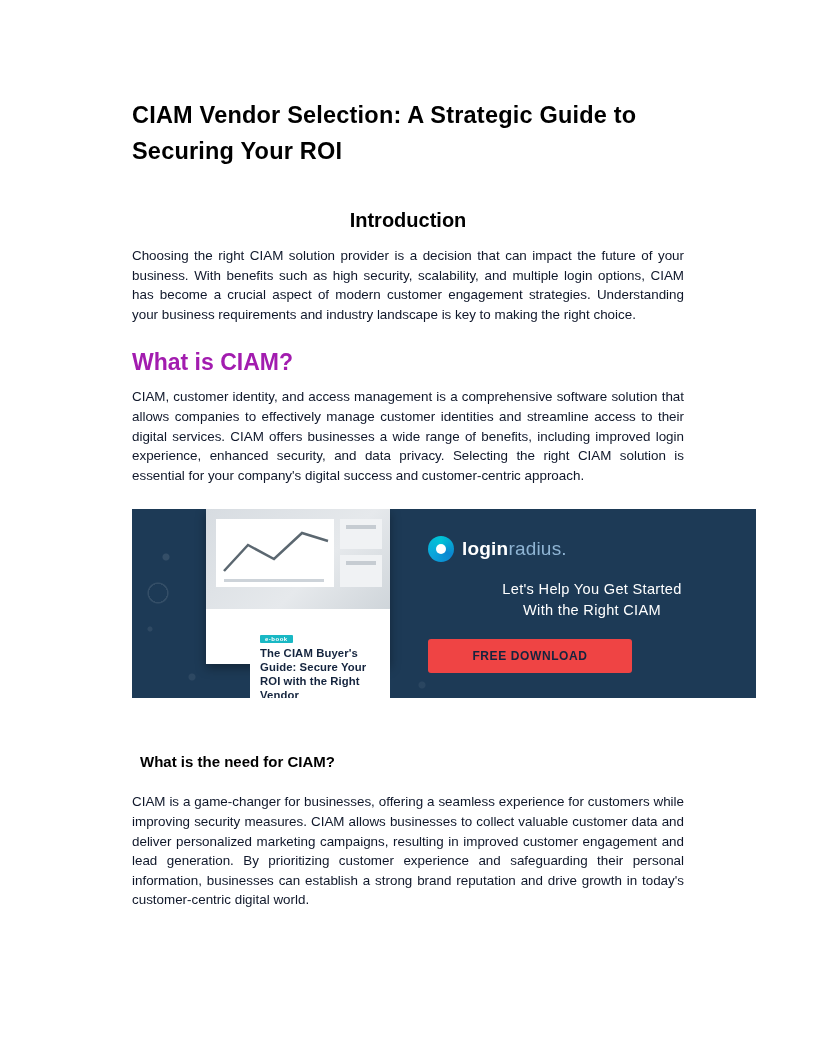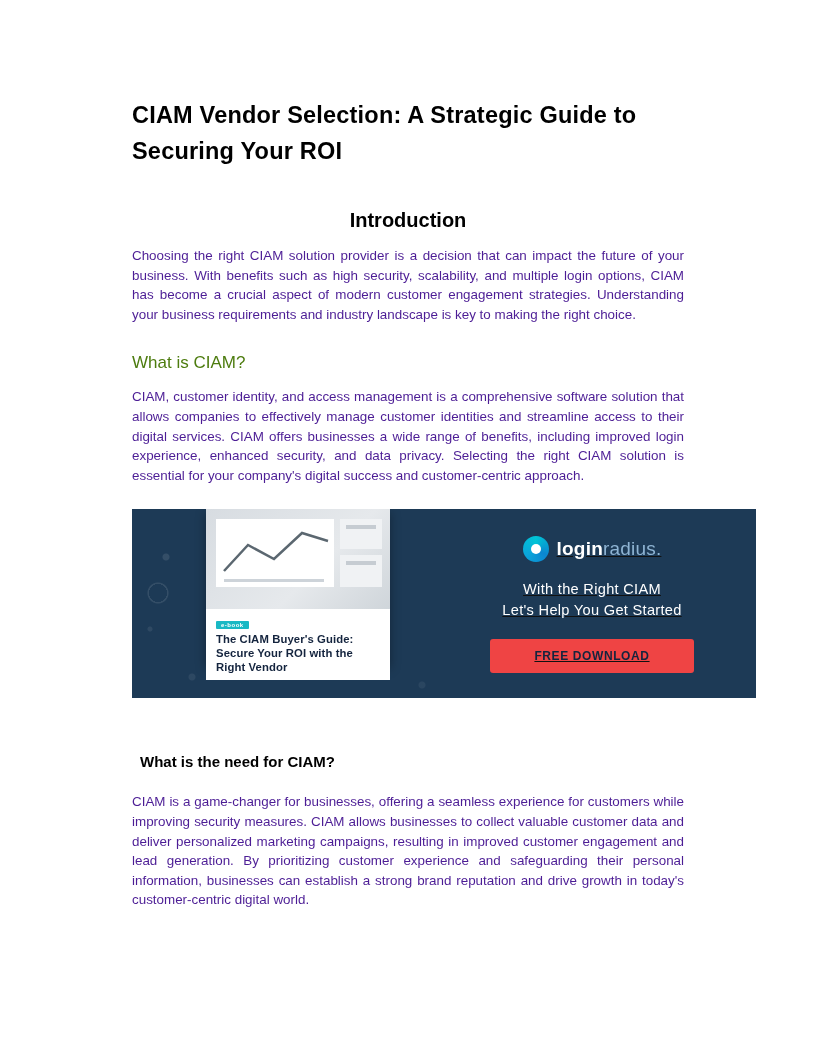--- a/index.html
+++ b/index.html
@@ -6,24 +6,24 @@
   body{font-family:"Liberation Sans","DejaVu Sans",sans-serif;color:#111111;}
   .page{
     width:744px;height:1056px;margin:0 auto;background:#ffffff;
     box-sizing:border-box;padding:97px 96px 40px 96px;position:relative;overflow:hidden;
   }
   .doc-title{
     font-size:23.5px;font-weight:bold;line-height:36px;color:#000000;margin:0 0 0 0;
     letter-spacing:.2px;
   }
   h2.sec-heading{font-size:20px;font-weight:bold;color:#000;margin:38px 0 0 0;line-height:26px;text-align:center;}
-  h3.sec-heading{font-size:17px;font-weight:normal;color:#4d7c0f;margin:27px 0 0 0;line-height:23px;}
+  h3.sec-heading{font-size:23px;font-weight:bold;color:#a21caf;margin:27px 0 0 0;line-height:23px;}
   h4.sec-heading{font-size:15px;font-weight:bold;color:#000;margin:54px 0 0 8px;line-height:20px;}
   p.body-text{
-    font-size:13.4px;line-height:19.6px;color:#4c1d95;margin:13px 0 0 0;
+    font-size:13.4px;line-height:19.6px;color:#0f172a;margin:13px 0 0 0;
     text-align:justify;
   }
   p.body-text.loose{margin-top:20px;}
 
   
   .banner{
     position:relative;margin-top:24px;width:624px;height:189px;
     background:#1d3a56;overflow:hidden;cursor:pointer;
   }
   
@@ -39,32 +39,32 @@
   }
   .ebook{
     position:absolute;left:74px;top:0;width:184px;height:155px;background:#ffffff;
     box-shadow:0 4px 10px rgba(0,0,0,.35);display:flex;flex-direction:column;
   }
   .ebook-shot{
     height:100px;background:linear-gradient(135deg,#d7dce1 0%,#e6e9ec 60%,#cfd5da 100%);
     position:relative;flex:0 0 auto;
   }
   .ebook-shot svg{display:block;width:100%;height:100%;}
-  .ebook-bottom{flex:1;background:#ffffff;padding:4px 10px 6px 10px;box-sizing:border-box;}
+  .ebook-bottom{flex:1;background:#ffffff;padding:18px 10px 6px 10px;box-sizing:border-box;margin-left:44px;}
   .ebook-tag{
     display:inline-block;background:#19b8c4;color:#ffffff;font-size:6px;font-weight:bold;
     padding:1px 5px;border-radius:1px;letter-spacing:.5px;margin-bottom:3px;
   }
   .ebook-title{
     font-size:11.3px;font-weight:bold;color:#14243e;line-height:14px;letter-spacing:.1px;
   }
   .banner-right{
     position:absolute;left:296px;top:0;width:328px;height:100%;
-    display:flex;flex-direction:column;align-items:center;justify-content:center;
-    padding-top:2px;box-sizing:border-box;text-decoration:underline;
+    display:flex;flex-direction:column;justify-content:center;
+    padding-top:2px;box-sizing:border-box;
   }
   .brand{display:flex;align-items:center;gap:8px;margin-bottom:17px;}
   .brand-icon{
     width:26px;height:26px;border-radius:50%;position:relative;flex:0 0 auto;
     background:conic-gradient(#00c4d6,#0b86d0,#0aa6db,#00c4d6);
   }
   .brand-icon::after{
     content:"";position:absolute;left:8px;top:8px;width:10px;height:10px;border-radius:50%;
     background:#ffffff;
   }
@@ -111,22 +111,22 @@
         <div class="ebook-title">The CIAM Buyer's Guide: Secure Your ROI with the Right Vendor</div>
       </div>
     </div>
 
     <div class="banner-right">
       <div class="brand">
         <span class="brand-icon"></span>
         <span class="brand-text"><span>login</span><span class="radius">radius.</span></span>
       </div>
       <div class="banner-headline">
+        <div>Let's Help You Get Started</div>
         <div>With the Right CIAM</div>
-        <div>Let's Help You Get Started</div>
       </div>
       <button class="cta-button">FREE DOWNLOAD</button>
     </div>
   </div>
 
   <h4 class="sec-heading">What is the need for CIAM?</h4>
   <p class="body-text loose">CIAM is a game-changer for businesses, offering a seamless experience for customers while improving security measures. CIAM allows businesses to collect valuable customer data and deliver personalized marketing campaigns, resulting in improved customer engagement and lead generation. By prioritizing customer experience and safeguarding their personal information, businesses can establish a strong brand reputation and drive growth in today's customer-centric digital world.</p>
 
 </div>
 

